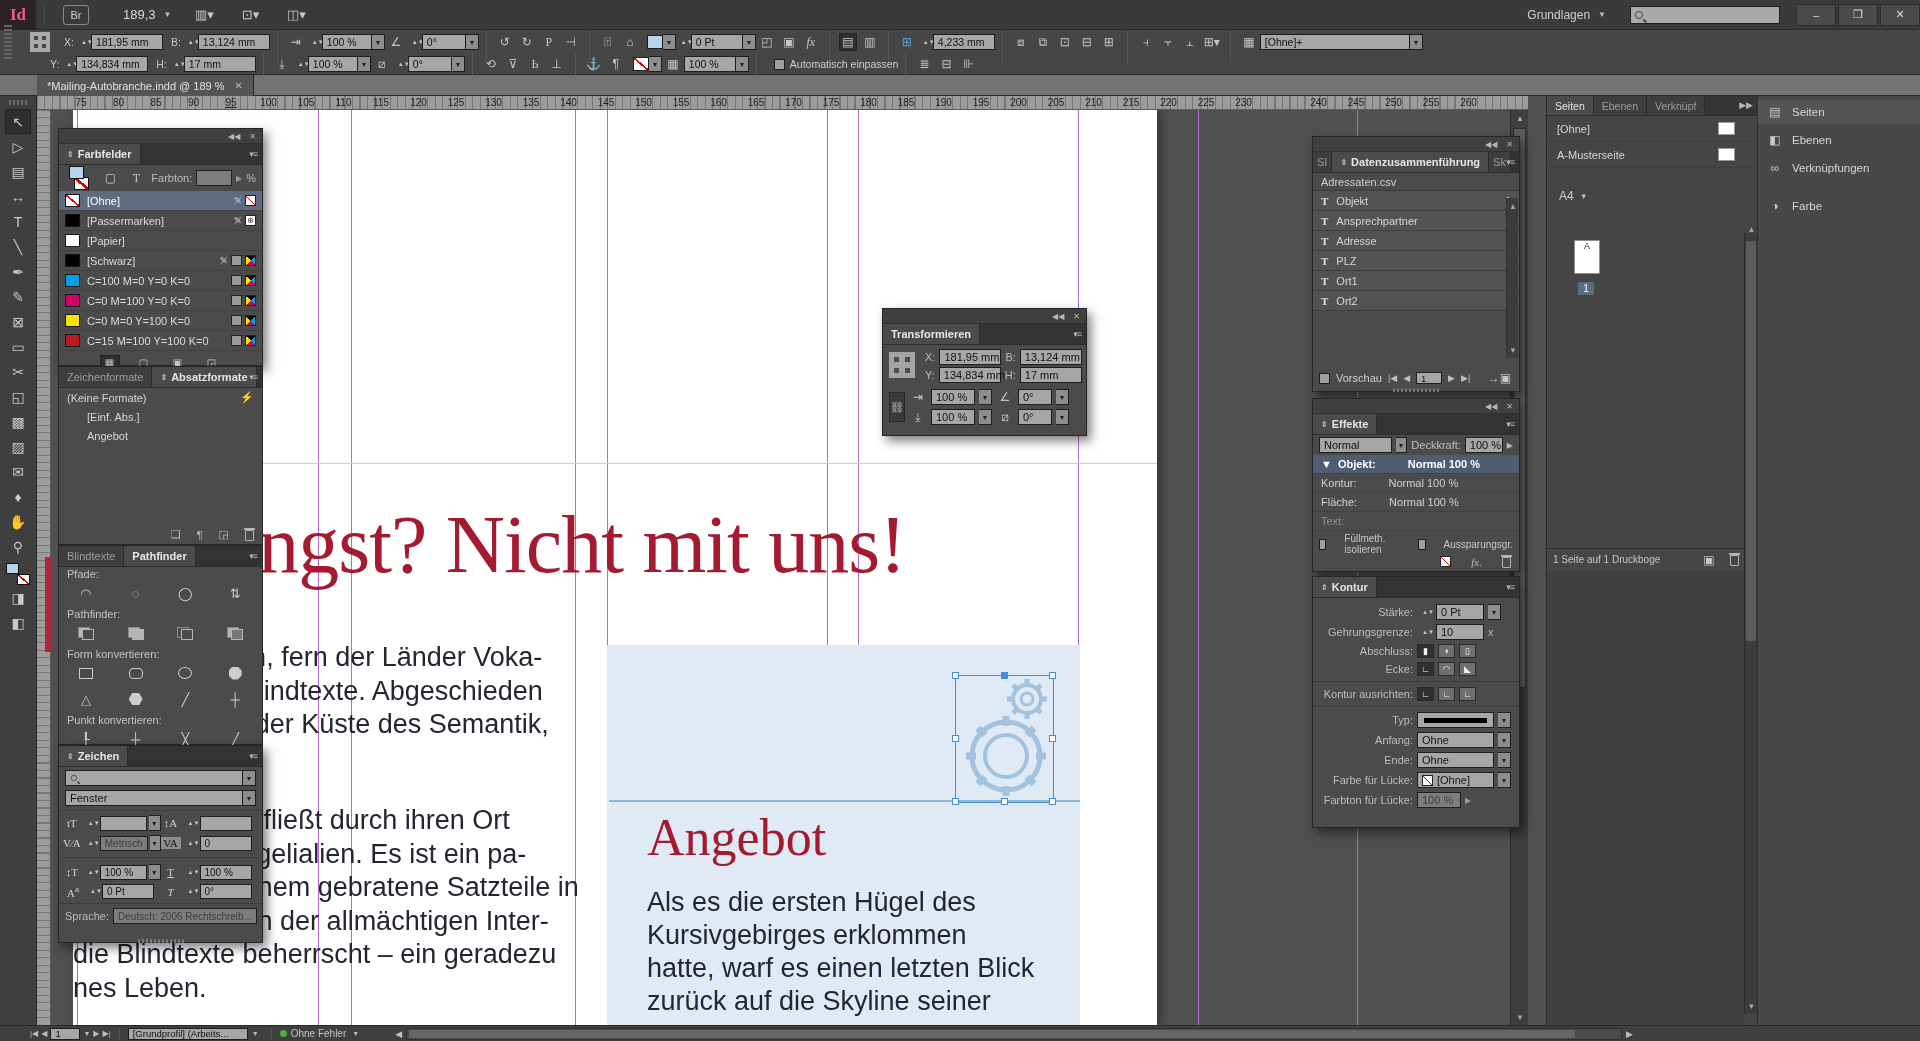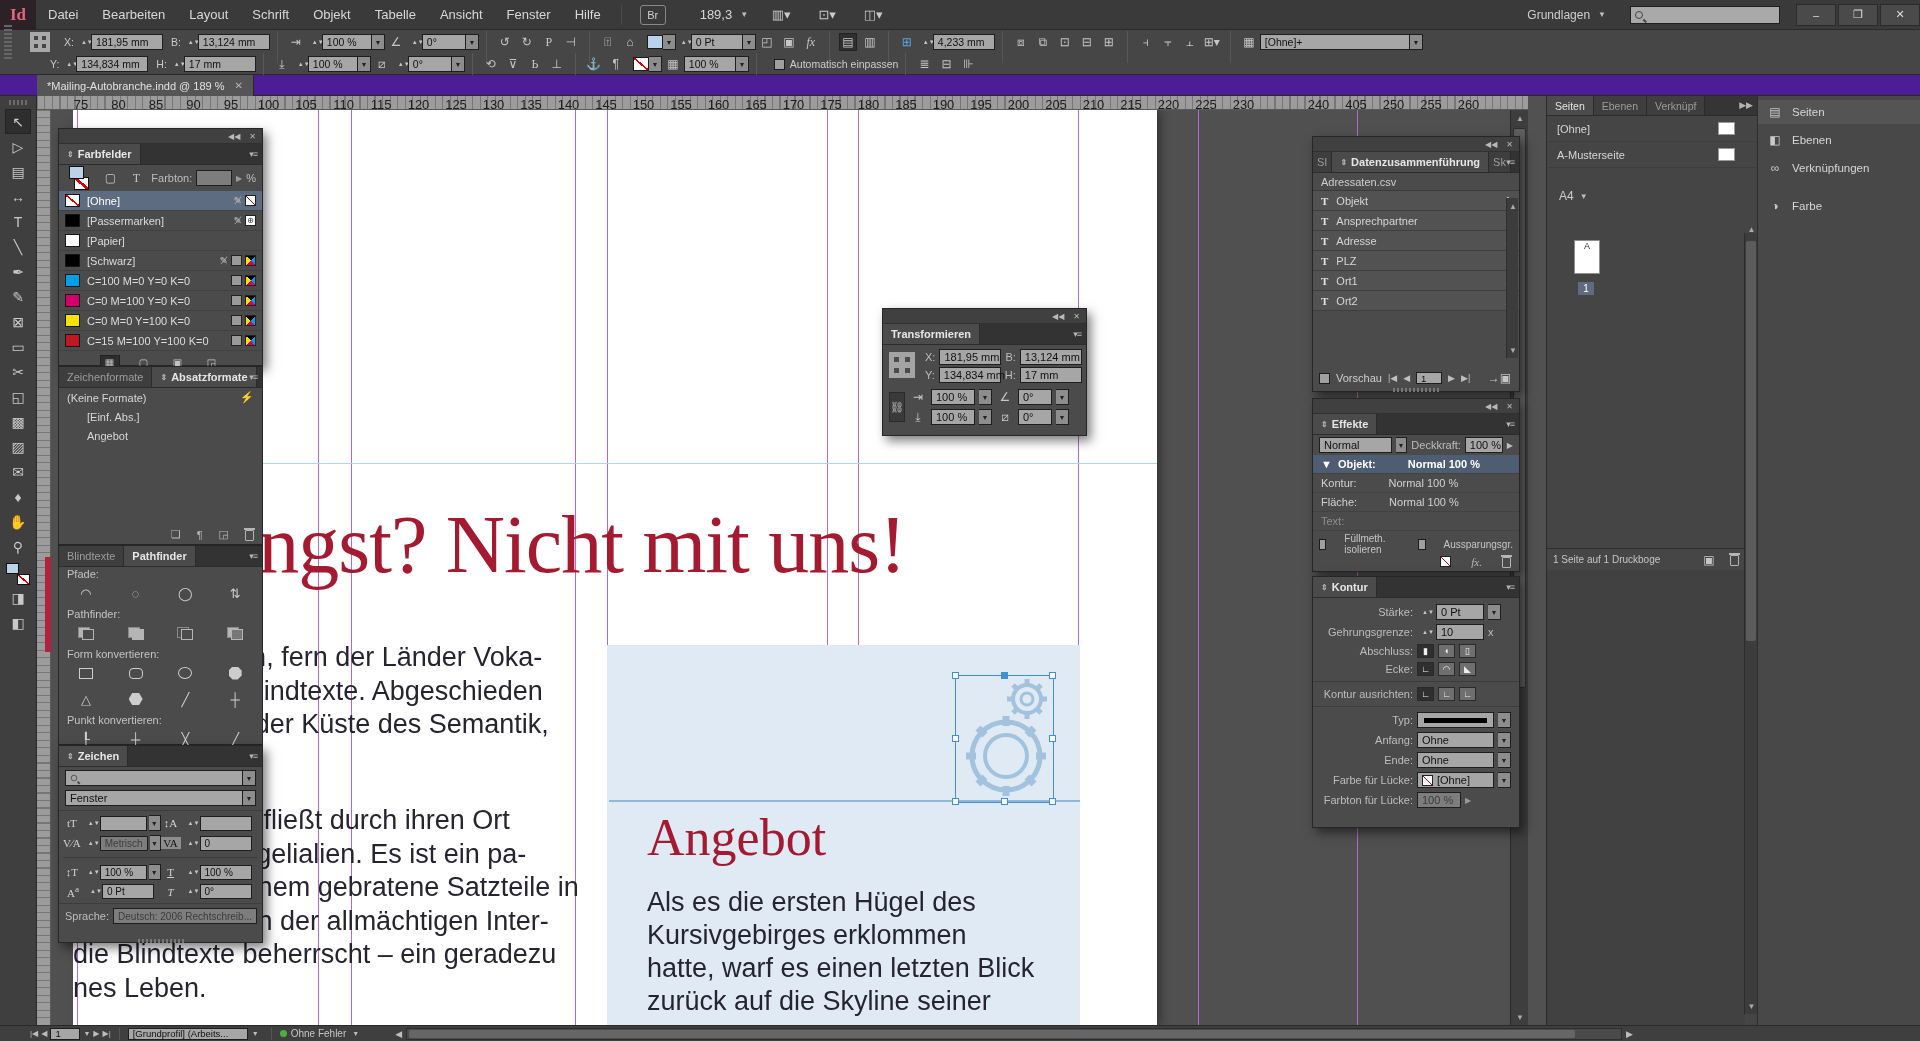--- a/index.html
+++ b/index.html
@@ -47,40 +47,40 @@
   .stepper{display:inline-flex;flex-direction:column;width:10px;line-height:5px;font-size:6px;color:#c6c6c6;margin-left:5px;}
   .cb-sep{width:1px;height:32px;background:#2d2d2d;margin:0 7px;border-right:1px solid #575757;align-self:flex-start;}
   .cb-ic{min-width:18px;height:18px;display:inline-flex;align-items:center;justify-content:center;
          color:#c6c6c6;font-size:12px;margin:0 2px;}
   .cb-ic.on{background:#2f2f2f;border:1px solid #222;}
   .swatch-mini{width:16px;height:14px;border:1px solid #1c1c1c;margin-left:6px;}
   .none-diag{background:linear-gradient(to top right,#fff 45%,#d00 45%,#d00 55%,#fff 55%);}
   .checkbox{width:11px;height:11px;background:#9f9f9f;border:1px solid #1c1c1c;margin:0 5px 0 10px;}
 
   
-  .tabbar{position:absolute;left:0;top:75px;width:1920px;height:21px;background:#4c1d95;border-bottom:1px solid #282828;}
+  .tabbar{position:absolute;left:0;top:75px;width:1920px;height:21px;background:#737373;border-bottom:1px solid #282828;}
   .doc-tab{position:absolute;left:37px;top:0;height:21px;background:#555;border-right:1px solid #282828;
            display:flex;align-items:center;padding:0 10px;color:#e2e2e2;font-size:11px;gap:10px;}
   .doc-close{color:#b5b5b5;font-size:10px;}
 
   
   .tools{position:absolute;left:0;top:96px;width:37px;height:929px;background:#3f3f3f;border-right:1px solid #2a2a2a;
          display:flex;flex-direction:column;align-items:center;padding-top:2px;}
   .tools-grip{width:18px;height:5px;margin:2px 0 4px;background:repeating-linear-gradient(90deg,#6a6a6a 0 2px,transparent 2px 4px);}
   .tool{width:26px;height:25px;display:flex;align-items:center;justify-content:center;color:#c9c9c9;font-size:14px;}
   .tool.active{background:#2e2e2e;border:1px solid #232323;}
   .tool-proxy{position:relative;width:24px;height:22px;margin-top:4px;}
   .tp-fill{position:absolute;left:0;top:0;width:13px;height:11px;background:#b9d4ea;border:1px solid #111;}
   .tp-stroke{position:absolute;right:0;bottom:0;width:13px;height:11px;border:1px solid #111;
              background:linear-gradient(to top right,#fff 44%,#d00 44%,#d00 56%,#fff 56%);}
 
   
   .hruler{position:absolute;left:37px;top:96px;width:1491px;height:14px;background:#9c9c9c;border-bottom:1px solid #5a5a5a;
           background-image:repeating-linear-gradient(90deg,#55555588 0 1px,transparent 1px 7.5px);}
-  .rnum{position:absolute;top:1px;font-size:13px;color:#1d1d1d;transform:translateX(-50%);}
+  .rnum{position:absolute;top:1px;font-size:10px;color:#1d1d1d;transform:translateX(-50%);}
   .vruler{position:absolute;left:37px;top:110px;width:14px;height:915px;background:#9c9c9c;border-right:1px solid #5a5a5a;
           background-image:repeating-linear-gradient(#55555588 0 1px,transparent 1px 7.5px);}
   .vr-red{position:absolute;left:8px;top:447px;width:6px;height:95px;background:#b3223c;}
   .ruler-corner{position:absolute;left:37px;top:96px;width:14px;height:14px;background:#8a8a8a;border:1px solid #5a5a5a;}
 
   
   .canvas{position:absolute;left:51px;top:110px;width:1477px;height:915px;background:#505050;overflow:hidden;}
   .page{position:absolute;left:22px;top:0px;width:1084px;height:915px;background:#ffffff;box-shadow:4px 0 8px rgba(0,0,0,.35);}
   .guide-v{position:absolute;top:0;width:1px;height:915px;}
   .guide-h{position:absolute;height:1px;}
@@ -233,31 +233,20 @@
   .hscroll .thumb{position:absolute;left:2px;top:1px;height:8px;width:96%;background:#666;border-radius:2px;}
   .sb-right-pad{width:200px;}
 </style>
 </head>
 <body>
 
 <div class="app">
 
   <div class="menubar">
     <div class="logo">Id</div>
-    <div id="menu-items" style="display:flex;">
-        <span class="menu-item">Datei</span>
-        <span class="menu-item">Bearbeiten</span>
-        <span class="menu-item">Layout</span>
-        <span class="menu-item">Schrift</span>
-        <span class="menu-item">Objekt</span>
-        <span class="menu-item">Tabelle</span>
-        <span class="menu-item">Ansicht</span>
-        <span class="menu-item">Fenster</span>
-        <span class="menu-item">Hilfe</span>
-      </div>
     <div class="mb-sep"></div>
     <div class="br-btn">Br</div>
     <span class="zoom-val">189,3</span>
     <span class="tri">▼</span>
     <span class="mb-iconbtn">▥▾</span>
     <span class="mb-iconbtn">⊡▾</span>
     <span class="mb-iconbtn">◫▾</span>
     <div class="mb-right">
       <span class="workspace-dd">Grundlagen</span>
       <span class="tri">▼</span>
@@ -437,21 +426,21 @@
       <span class="rnum" style="left: 944px;">195</span>
       <span class="rnum" style="left: 981.5px;">200</span>
       <span class="rnum" style="left: 1019px;">205</span>
       <span class="rnum" style="left: 1056.5px;">210</span>
       <span class="rnum" style="left: 1094px;">215</span>
       <span class="rnum" style="left: 1131.5px;">220</span>
       <span class="rnum" style="left: 1169px;">225</span>
       <span class="rnum" style="left: 1206.5px;">230</span>
       <span class="rnum" style="left: 1244px; margin-top: 22px;">235</span>
       <span class="rnum" style="left: 1281.5px;">240</span>
-      <span class="rnum" style="left: 1319px;">405</span>
+      <span class="rnum" style="left: 1319px;">245</span>
       <span class="rnum" style="left: 1356.5px;">250</span>
       <span class="rnum" style="left: 1394px;">255</span>
       <span class="rnum" style="left: 1431.5px;">260</span>
     </div>
   <div class="vruler">
       <div class="vr-red"></div>
     </div>
 
   <div class="canvas" id="canvas">
     <div class="page"></div>

